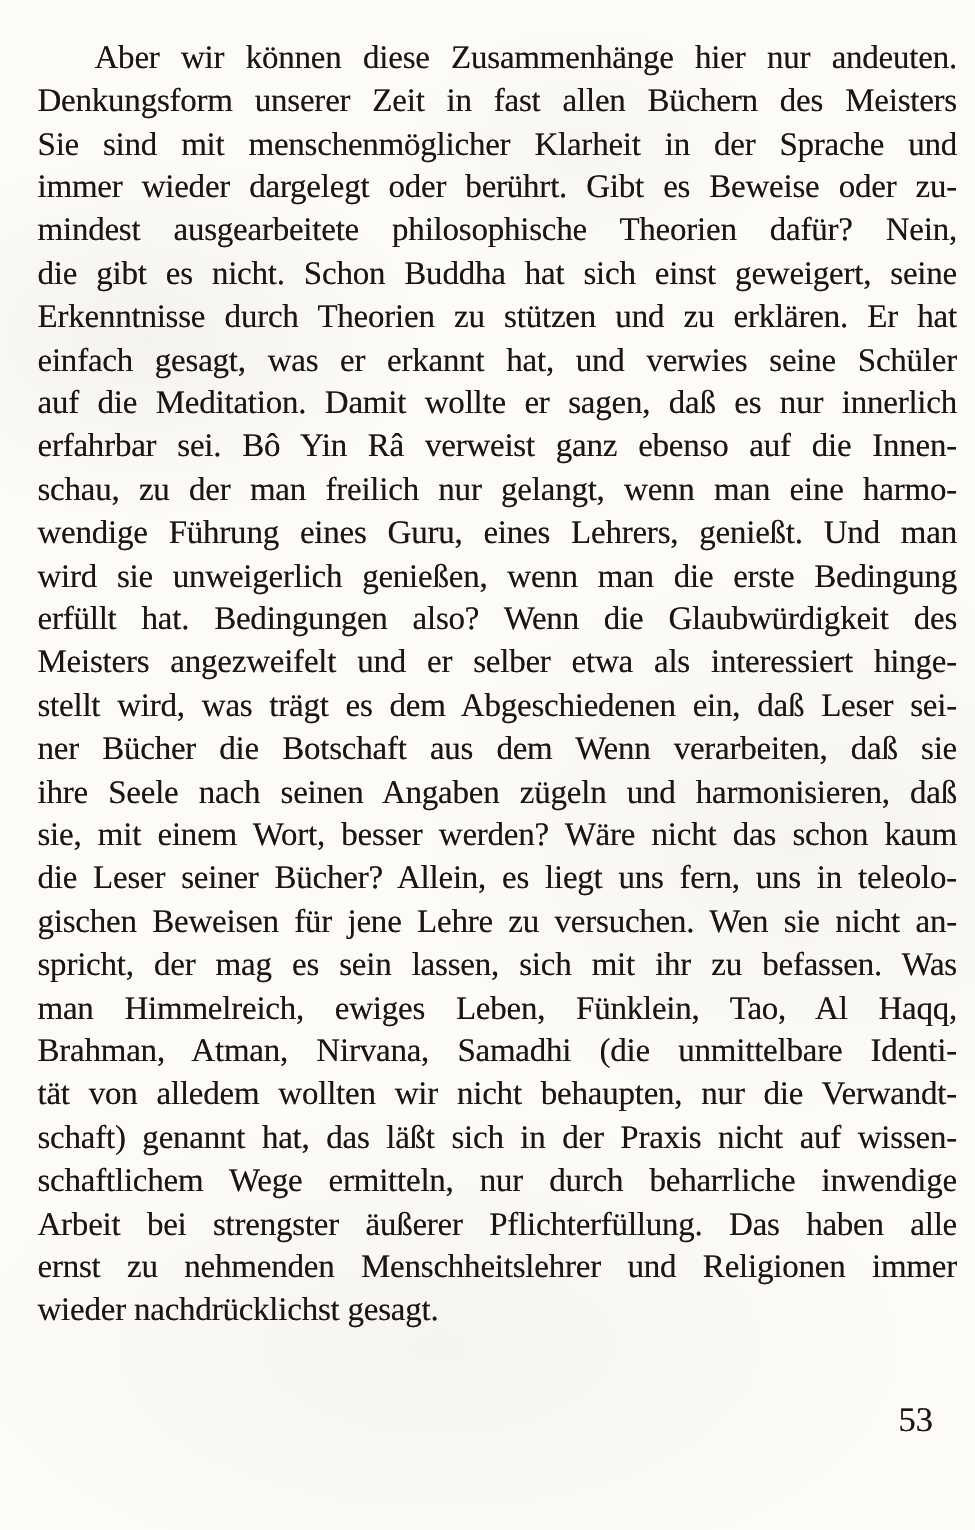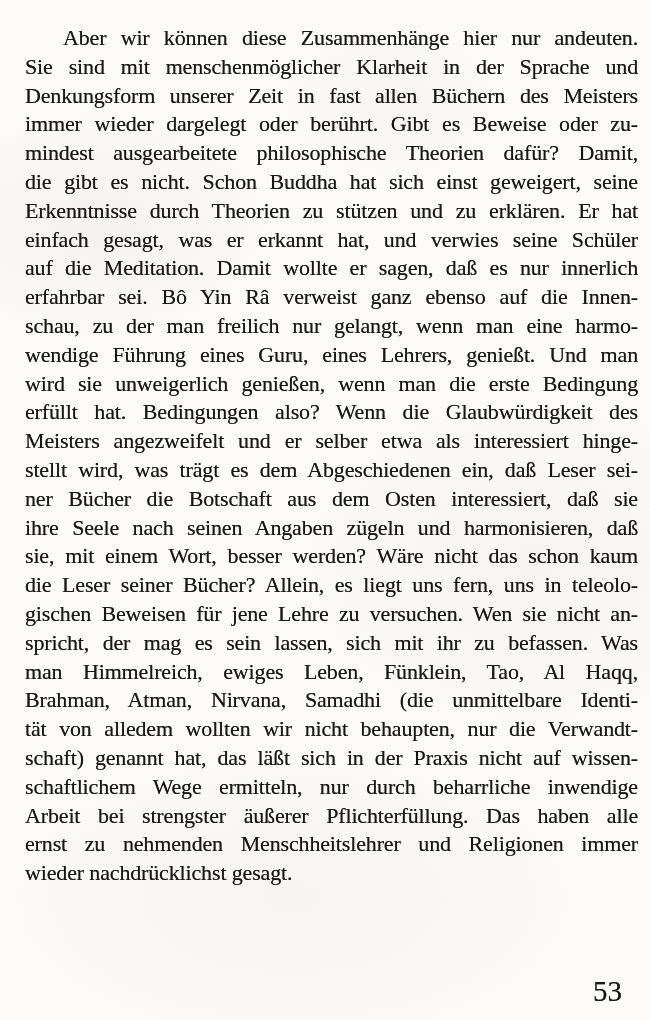--- a/index.html
+++ b/index.html
@@ -40,49 +40,49 @@
   }
   .line.indent {
     text-indent: 38px;
   }
   .line.last {
     text-align: center;
     text-align-last: left;
   }
   .page-number {
     position: absolute;
-    top: 978px;
+    top: 934px;
     right: 28px;
-    font-size: 29px;
+    font-size: 23px;
     line-height: 26px;
     text-shadow: 0 0 0.4px rgba(20, 16, 10, 0.65);
   }
 </style>
 </head>
 <body>
 
 <div class="book-page">
   <div class="text-block">
       <div class="line indent">Aber wir können diese Zusammenhänge hier nur andeuten.</div>
+      <div class="line">Denkungsform unserer Zeit in fast allen Büchern des Meisters</div>
       <div class="line">Sie sind mit menschenmöglicher Klarheit in der Sprache und</div>
-      <div class="line">Denkungsform unserer Zeit in fast allen Büchern des Meisters</div>
       <div class="line">immer wieder dargelegt oder berührt. Gibt es Beweise oder zu-</div>
-      <div class="line">mindest ausgearbeitete philosophische Theorien dafür? Damit,</div>
+      <div class="line">mindest ausgearbeitete philosophische Theorien dafür? Nein,</div>
       <div class="line">die gibt es nicht. Schon Buddha hat sich einst geweigert, seine</div>
       <div class="line">Erkenntnisse durch Theorien zu stützen und zu erklären. Er hat</div>
       <div class="line">einfach gesagt, was er erkannt hat, und verwies seine Schüler</div>
       <div class="line">auf die Meditation. Damit wollte er sagen, daß es nur innerlich</div>
       <div class="line">erfahrbar sei. Bô Yin Râ verweist ganz ebenso auf die Innen-</div>
       <div class="line">schau, zu der man freilich nur gelangt, wenn man eine harmo-</div>
       <div class="line">wendige Führung eines Guru, eines Lehrers, genießt. Und man</div>
       <div class="line">wird sie unweigerlich genießen, wenn man die erste Bedingung</div>
       <div class="line">erfüllt hat. Bedingungen also? Wenn die Glaubwürdigkeit des</div>
       <div class="line">Meisters angezweifelt und er selber etwa als interessiert hinge-</div>
       <div class="line">stellt wird, was trägt es dem Abgeschiedenen ein, daß Leser sei-</div>
-      <div class="line">ner Bücher die Botschaft aus dem Osten interessiert, daß sie</div>
+      <div class="line">ner Bücher die Botschaft aus dem Wenn verarbeiten, daß sie</div>
       <div class="line">ihre Seele nach seinen Angaben zügeln und harmonisieren, daß</div>
       <div class="line">sie, mit einem Wort, besser werden? Wäre nicht das schon kaum</div>
       <div class="line">die Leser seiner Bücher? Allein, es liegt uns fern, uns in teleolo-</div>
       <div class="line">gischen Beweisen für jene Lehre zu versuchen. Wen sie nicht an-</div>
       <div class="line">spricht, der mag es sein lassen, sich mit ihr zu befassen. Was</div>
       <div class="line">man Himmelreich, ewiges Leben, Fünklein, Tao, Al Haqq,</div>
       <div class="line">Brahman, Atman, Nirvana, Samadhi (die unmittelbare Identi-</div>
       <div class="line">tät von alledem wollten wir nicht behaupten, nur die Verwandt-</div>
       <div class="line">schaft) genannt hat, das läßt sich in der Praxis nicht auf wissen-</div>
       <div class="line">schaftlichem Wege ermitteln, nur durch beharrliche inwendige</div>

